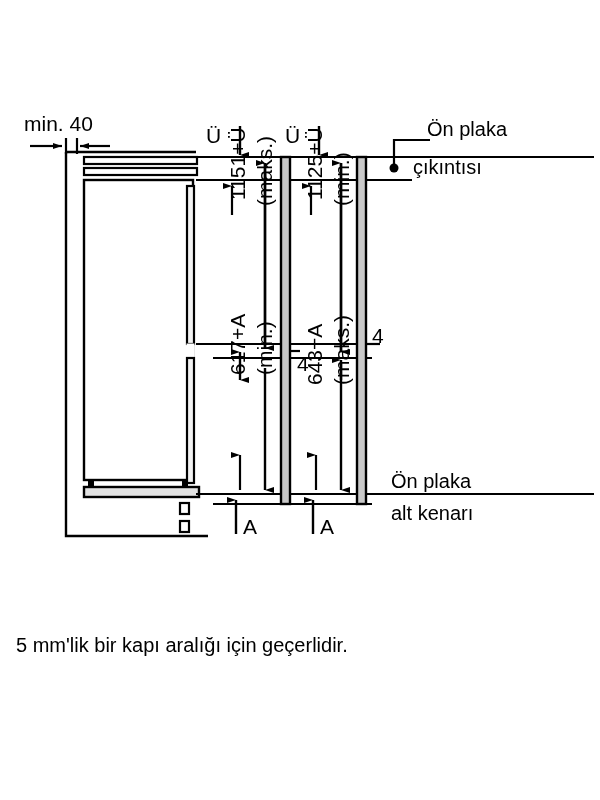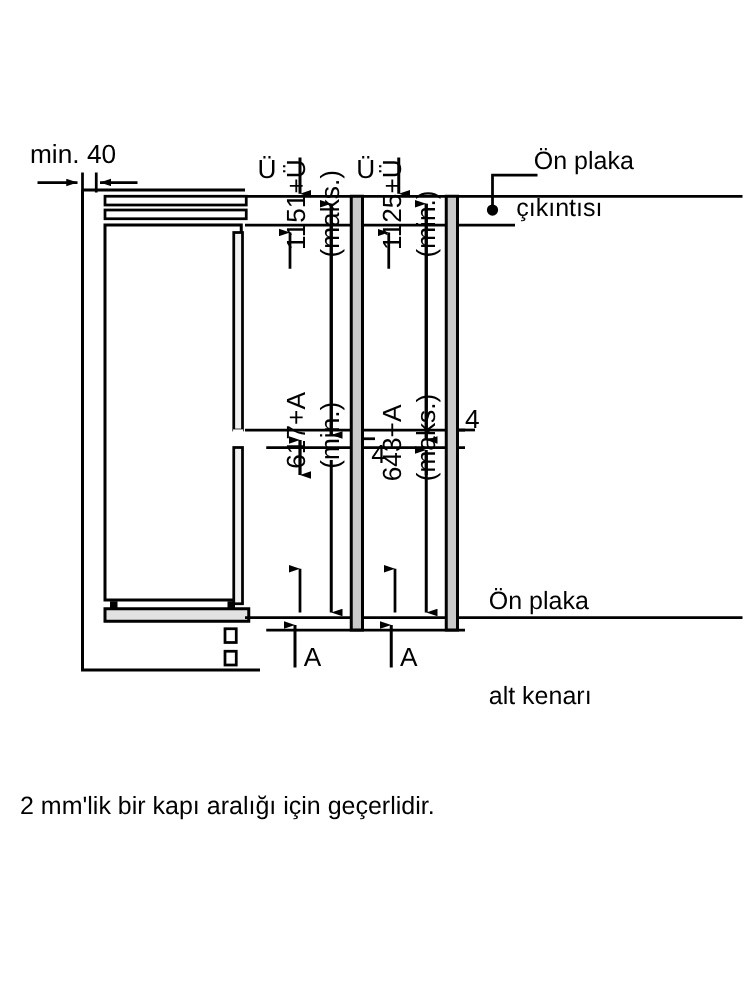--- a/index.html
+++ b/index.html
@@ -158,17 +158,17 @@
   <div class="cap t-dim" style="left:303px;top:385px;transform:rotate(-90deg);transform-origin:0 0;width:150px;text-align:left;">643+A</div>
   <div class="cap t-dim" style="left:330px;top:385px;transform:rotate(-90deg);transform-origin:0 0;width:150px;text-align:left;">(maks.)</div>
 
   <div class="cap t-dim" style="left:297px;top:352px;">4</div>
   <div class="cap t-dim" style="left:372px;top:324px;">4</div>
 
   <div class="cap t-note" style="left:427px;top:118px;">Ön plaka</div>
   <div class="cap t-note" style="left:413px;top:156px;">çıkıntısı</div>
 
   <div class="cap t-note" style="left:391px;top:470px;">Ön plaka</div>
-  <div class="cap t-note" style="left:391px;top:502px;margin-top:44px;">alt kenarı</div>
+  <div class="cap t-note" style="left:391px;top:502px;">alt kenarı</div>
 
-  <div class="cap t-note" style="left:16px;top:634px;">2 mm'lik bir kapı aralığı için geçerlidir.</div>
+  <div class="cap t-note" style="left:16px;top:634px;">5 mm'lik bir kapı aralığı için geçerlidir.</div>
 
 </div>
 
 </body></html>

